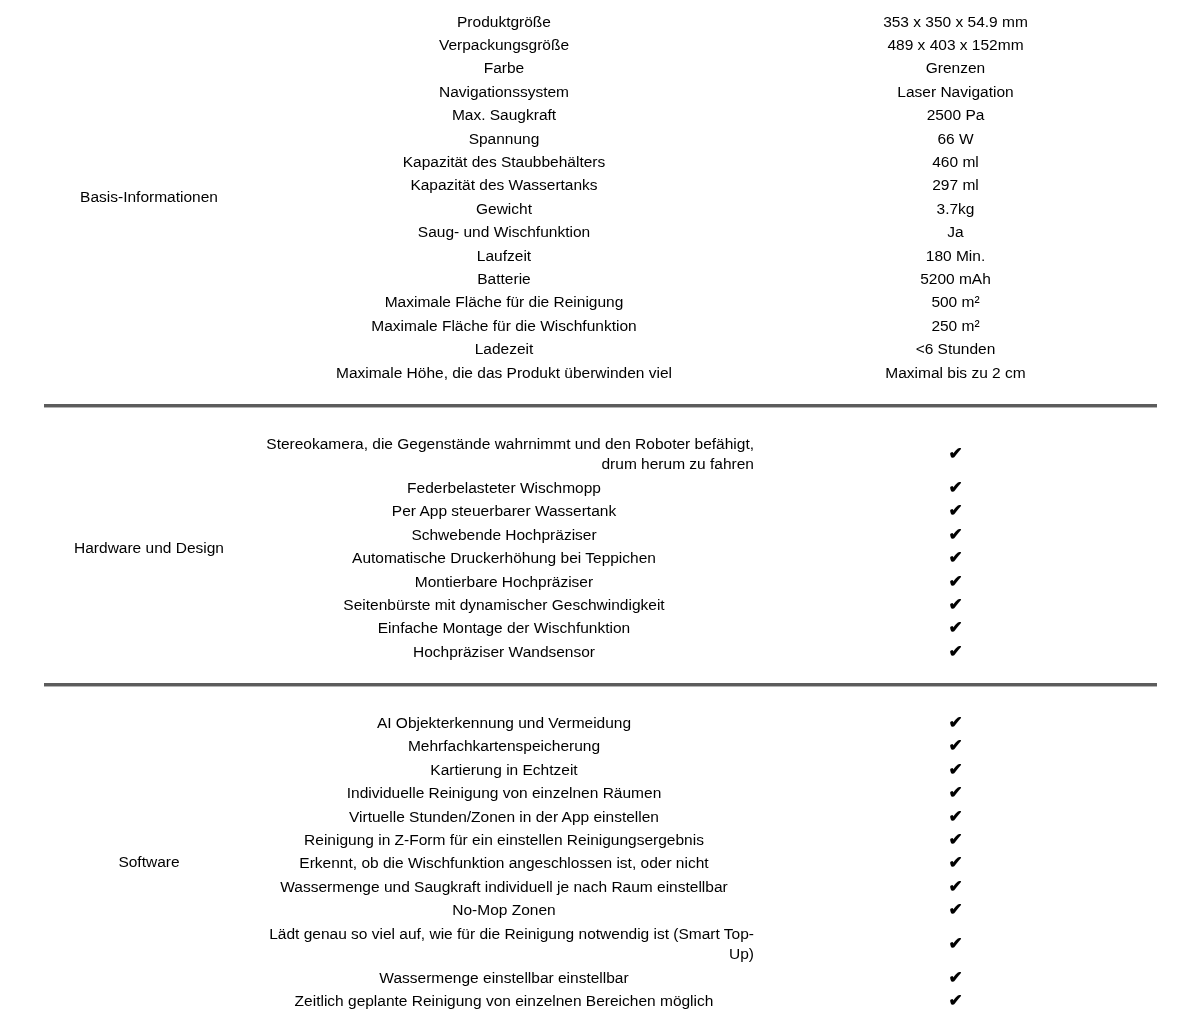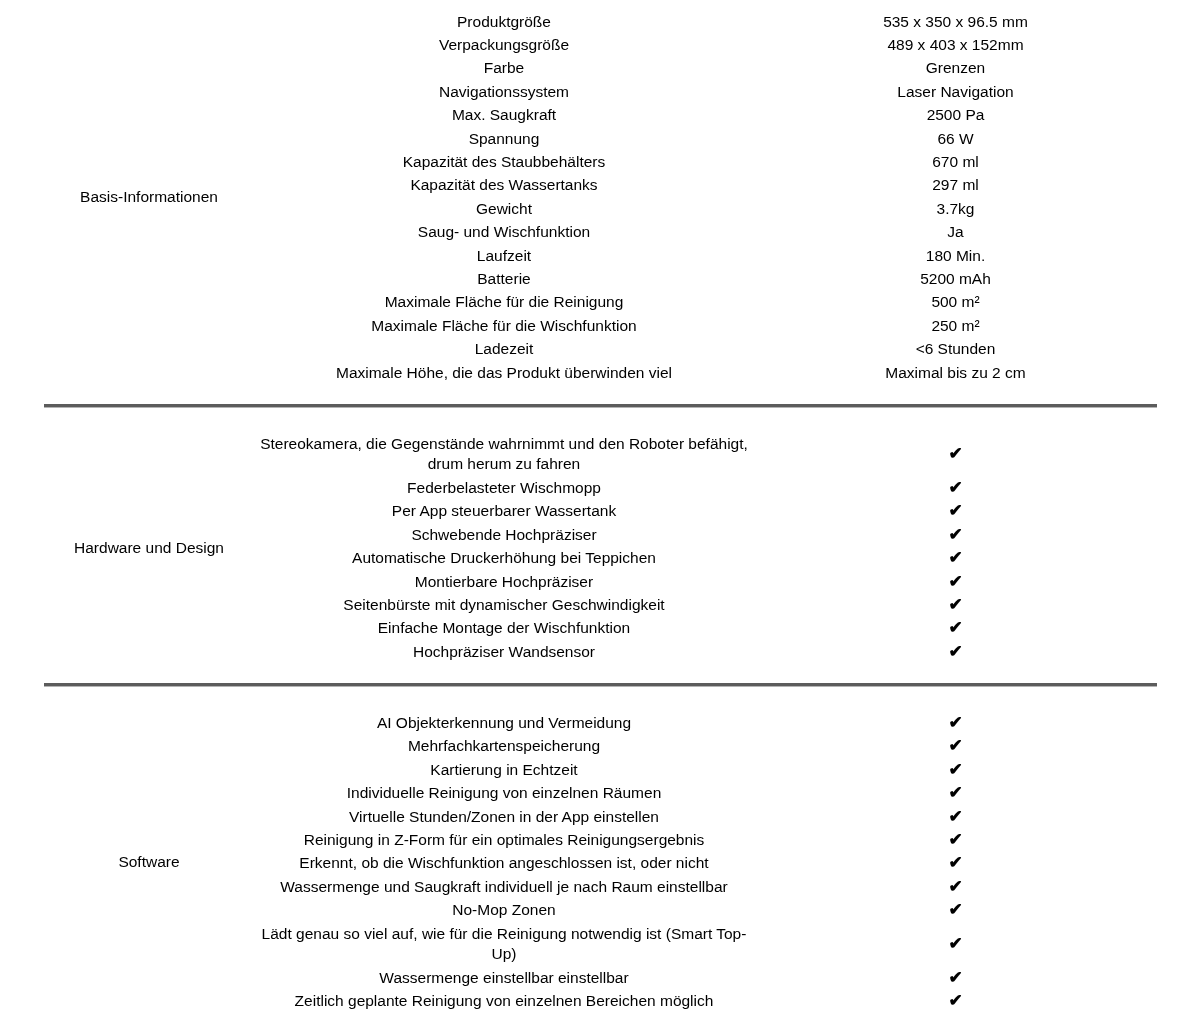--- a/index.html
+++ b/index.html
@@ -4,40 +4,40 @@
 <style>
   html, body { margin:0; padding:0; background:#ffffff; }
   body { font-family:"Liberation Sans", sans-serif; color:#000; }
   .page { width:1200px; height:1015px; box-sizing:border-box; padding-top:10px; overflow:hidden; background:#fff; }
   table.spec { border-collapse:collapse; table-layout:fixed; width:1113px; margin-left:44px; }
   col.c-cat  { width:210px; }
   col.c-feat { width:500px; }
   col.c-val  { width:403px; }
   td { padding:0; font-size:15.5px; line-height:20px; text-align:center; vertical-align:middle; height:23.4px; }
   td.cat  { vertical-align:middle; }
-  td.feat.twoline { height:44px; }
+  td.feat.twoline { height:44px;text-align:right; }
   td.check { font-size:17px; font-weight:bold; }
   .divider { width:1113px; height:3px; margin:20px 0 24px 44px; background:#5c5c5c; border-bottom:1px solid #b4b4b4; }
 </style>
 </head>
 <body>
 
 <div class="page">
 
   <table class="spec">
     <colgroup>
         <col class="c-cat">
         <col class="c-feat">
         <col class="c-val">
       </colgroup>
     <tbody>
       <tr>
         <td class="cat" rowspan="16">Basis-Informationen</td>
         <td class="feat">Produktgröße</td>
-        <td class="val">535 x 350 x 96.5 mm</td>
+        <td class="val">353 x 350 x 54.9 mm</td>
       </tr>
       <tr>
           <td class="feat">Verpackungsgröße</td>
           <td class="val">489 x 403 x 152mm</td>
         </tr>
       <tr>
           <td class="feat">Farbe</td>
           <td class="val">Grenzen</td>
         </tr>
       <tr>
@@ -47,21 +47,21 @@
       <tr>
           <td class="feat">Max. Saugkraft</td>
           <td class="val">2500 Pa</td>
         </tr>
       <tr>
           <td class="feat">Spannung</td>
           <td class="val">66 W</td>
         </tr>
       <tr>
           <td class="feat">Kapazität des Staubbehälters</td>
-          <td class="val">670 ml</td>
+          <td class="val">460 ml</td>
         </tr>
       <tr>
           <td class="feat">Kapazität des Wassertanks</td>
           <td class="val">297 ml</td>
         </tr>
       <tr>
           <td class="feat">Gewicht</td>
           <td class="val">3.7kg</td>
         </tr>
       <tr>
@@ -168,21 +168,21 @@
         </tr>
       <tr>
           <td class="feat">Individuelle Reinigung von einzelnen Räumen</td>
           <td class="val check">✔</td>
         </tr>
       <tr>
           <td class="feat">Virtuelle Stunden/Zonen in der App einstellen</td>
           <td class="val check">✔</td>
         </tr>
       <tr>
-          <td class="feat">Reinigung in Z-Form für ein optimales Reinigungsergebnis</td>
+          <td class="feat">Reinigung in Z-Form für ein einstellen Reinigungsergebnis</td>
           <td class="val check">✔</td>
         </tr>
       <tr>
           <td class="feat">Erkennt, ob die Wischfunktion angeschlossen ist, oder nicht</td>
           <td class="val check">✔</td>
         </tr>
       <tr>
           <td class="feat">Wassermenge und Saugkraft individuell je nach Raum einstellbar</td>
           <td class="val check">✔</td>
         </tr>

